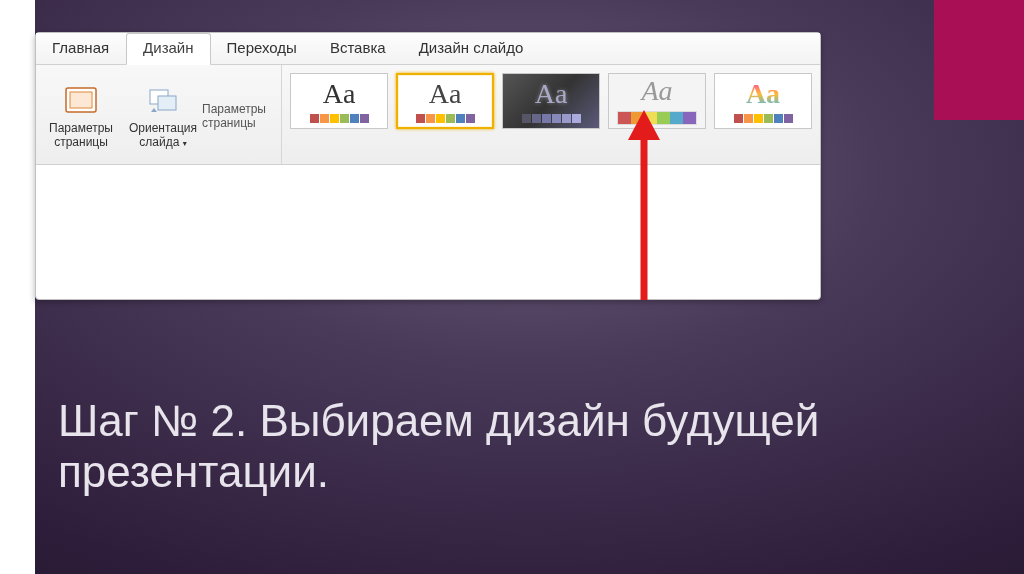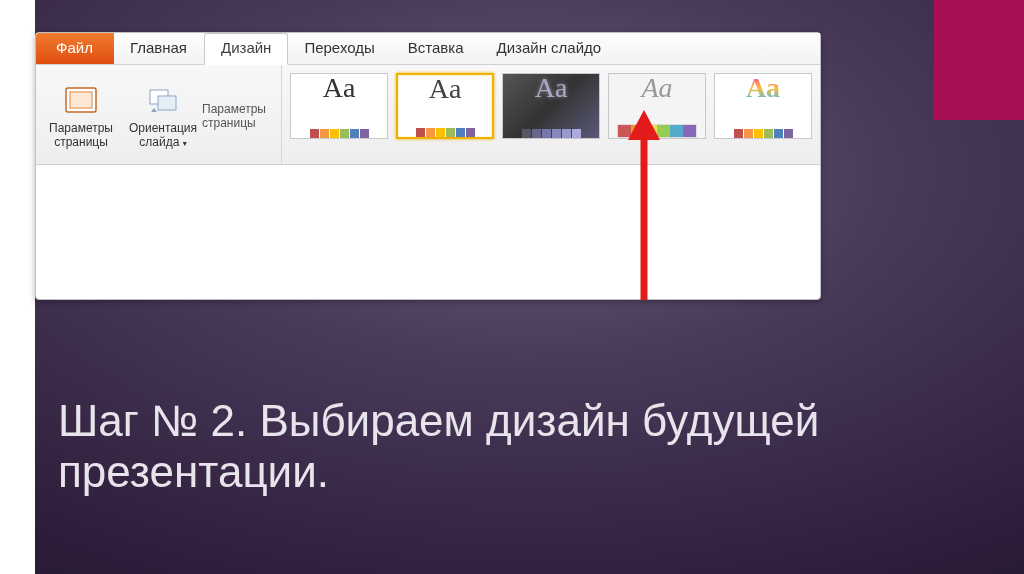--- a/index.html
+++ b/index.html
@@ -91,25 +91,25 @@
       line-height: 1.2;
     }
     .big-btn .ico { width: 34px; height: 34px; margin-bottom: 3px; }
     .group-title {
       font-size: 12px; color: #555; padding: 2px 0 3px;
     }
     .themes {
       display: flex; gap: 8px; padding: 8px 8px 0 8px;
     }
     .theme {
-      width: 98px; height: 66px;
+      width: 98px; height: 56px;
       border: 1px solid #c8c8c8;
       background: #fff;
       display: flex; flex-direction: column;
-      justify-content: space-between; align-items: center;
+      justify-content: center; align-items: center;
       cursor: pointer;
       position: relative;
     }
     .theme.sel {
       border: 2px solid #f0b000;
       box-shadow: 0 0 0 1px #fff6da inset, 0 0 3px #f0b000;
     }
     .theme .aa {
       font-family: Georgia, serif;
       font-size: 28px;
@@ -144,21 +144,20 @@
     .sw-red{background:#c0504d}.sw-org{background:#f79646}.sw-yel{background:#ffc000}.sw-grn{background:#9bbb59}.sw-blu{background:#4f81bd}.sw-pur{background:#8064a2}
   </style>
 </head>
 <body>
 
 <div class="slide-bg"></div>
 <div class="corner-accent"></div>
 
 <div class="pp-window">
   <div class="tabs">
-    <div class="tab tab-file">Файл</div>
     <div class="tab">Главная</div>
     <div class="tab tab-active">Дизайн</div>
     <div class="tab">Переходы</div>
     <div class="tab">Вставка</div>
     <div class="tab">Дизайн слайдо</div>
   </div>
   <div class="ribbon">
     <div class="group">
       <div class="group-buttons">
         <div class="big-btn">

